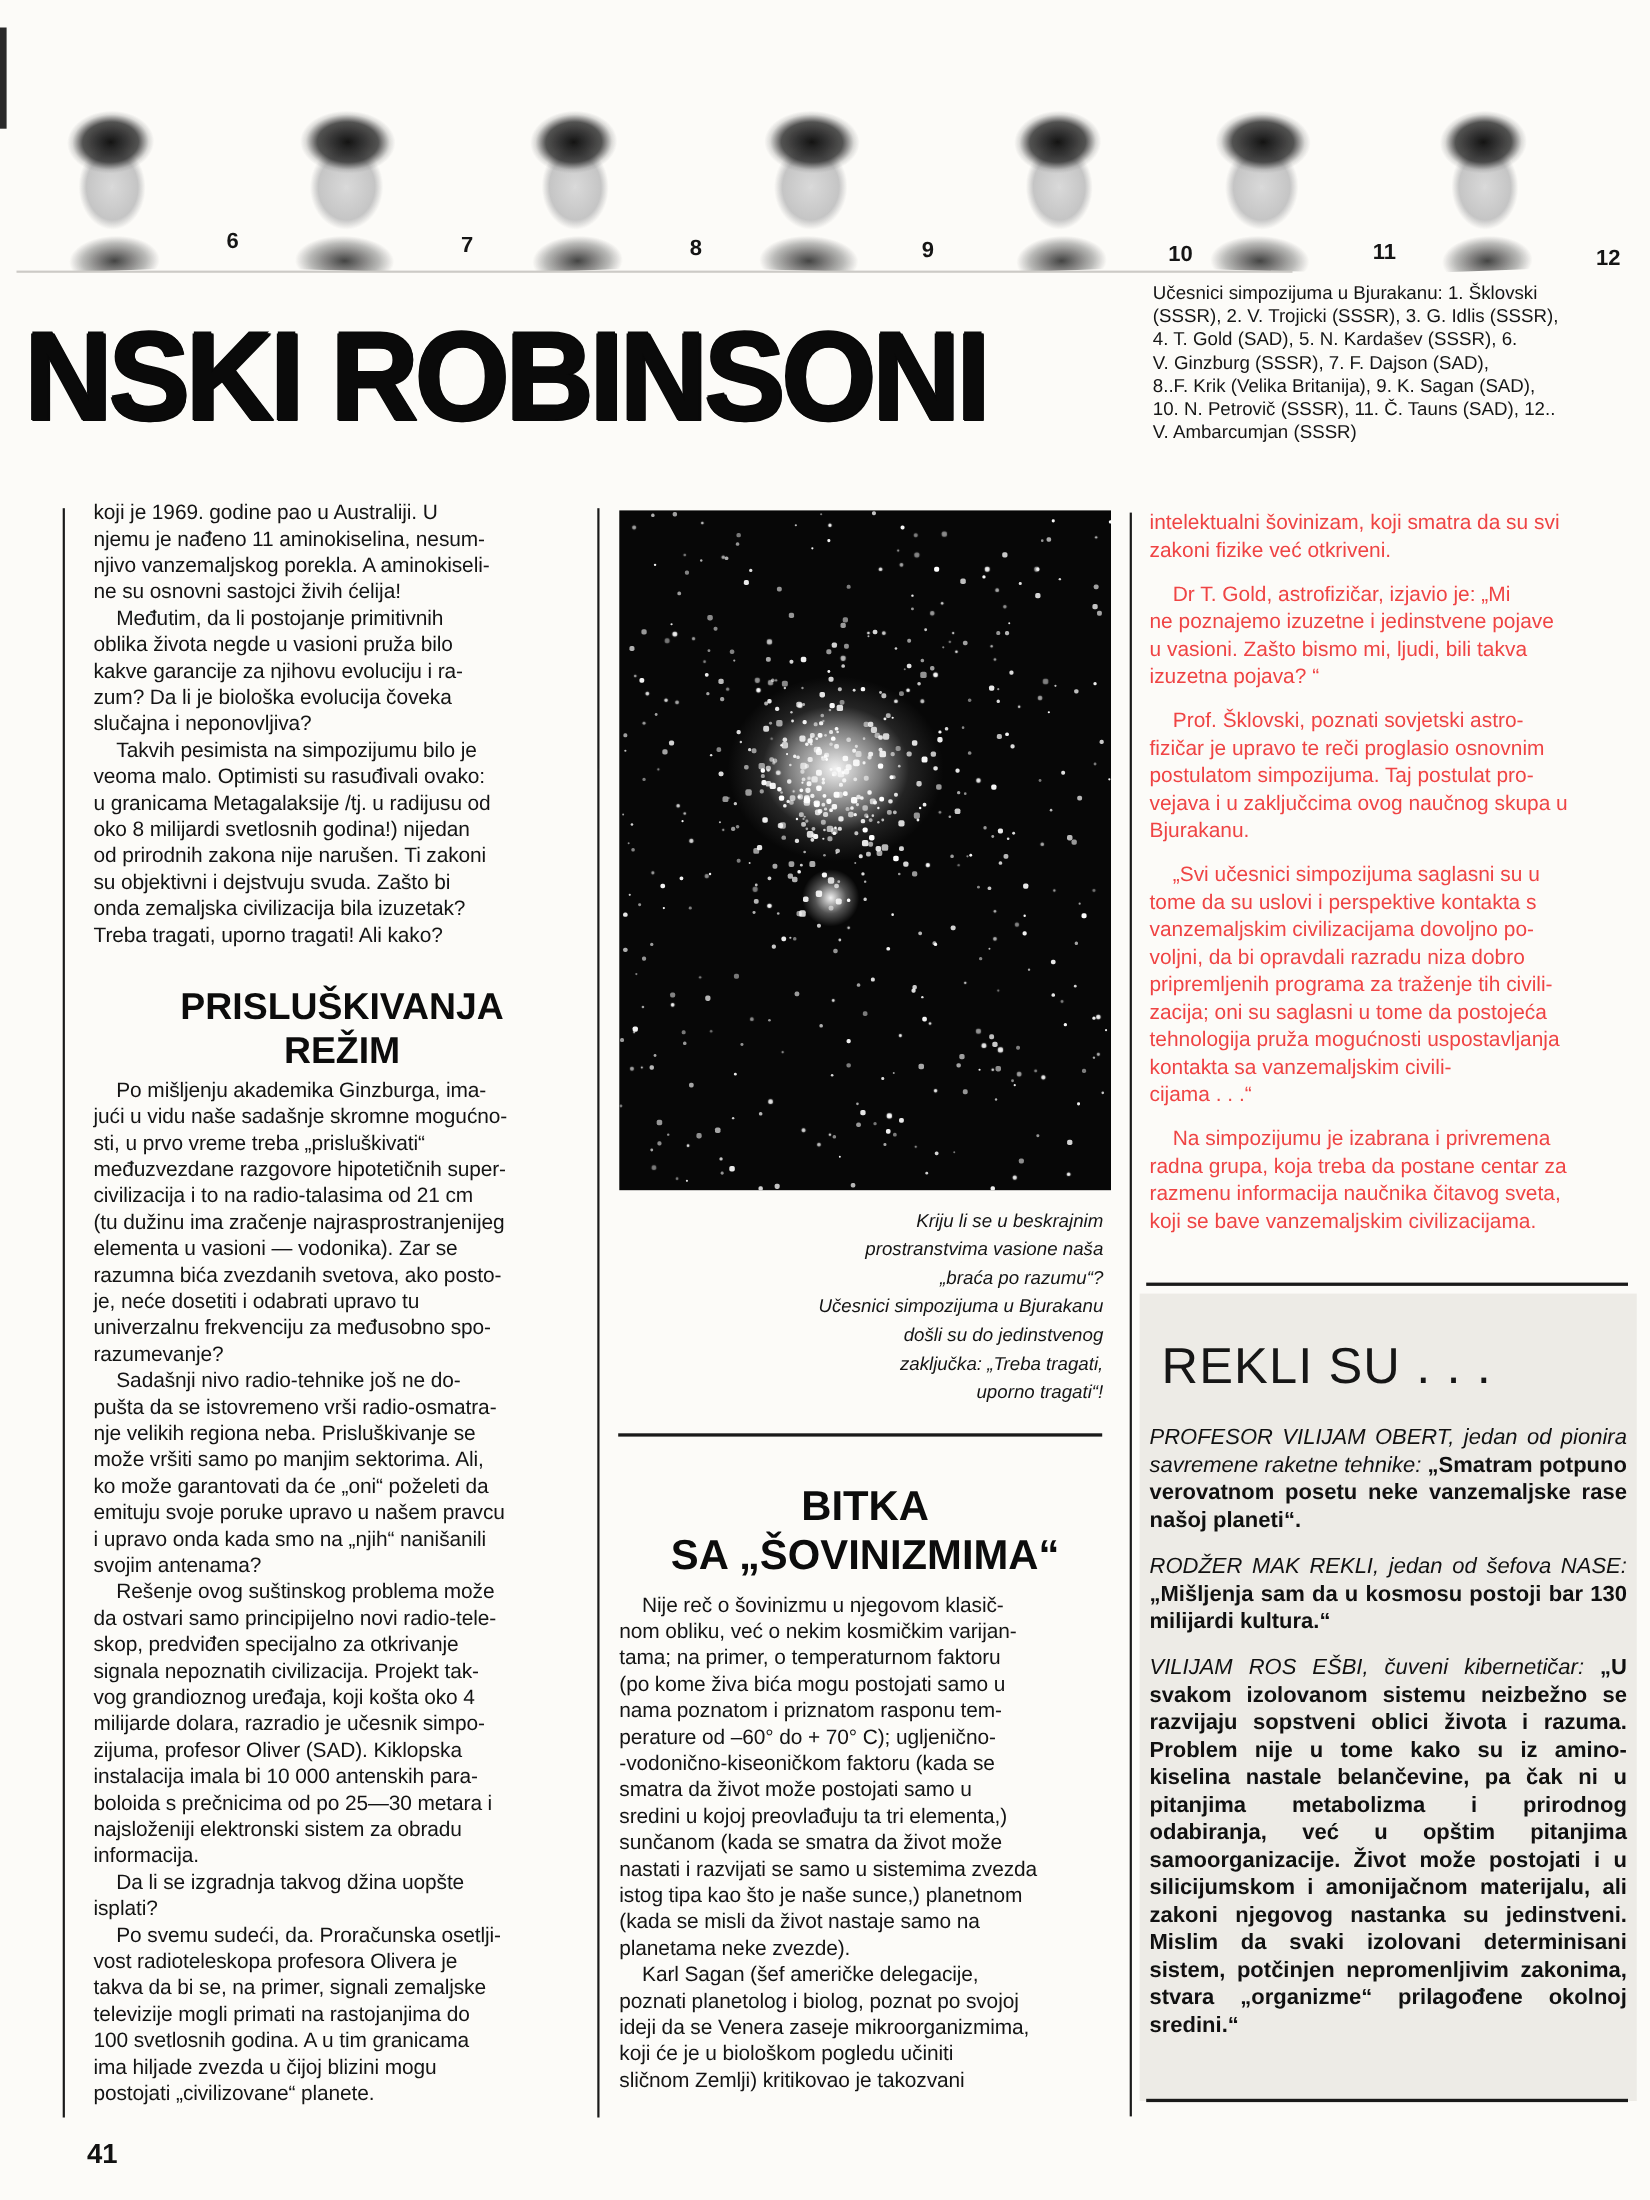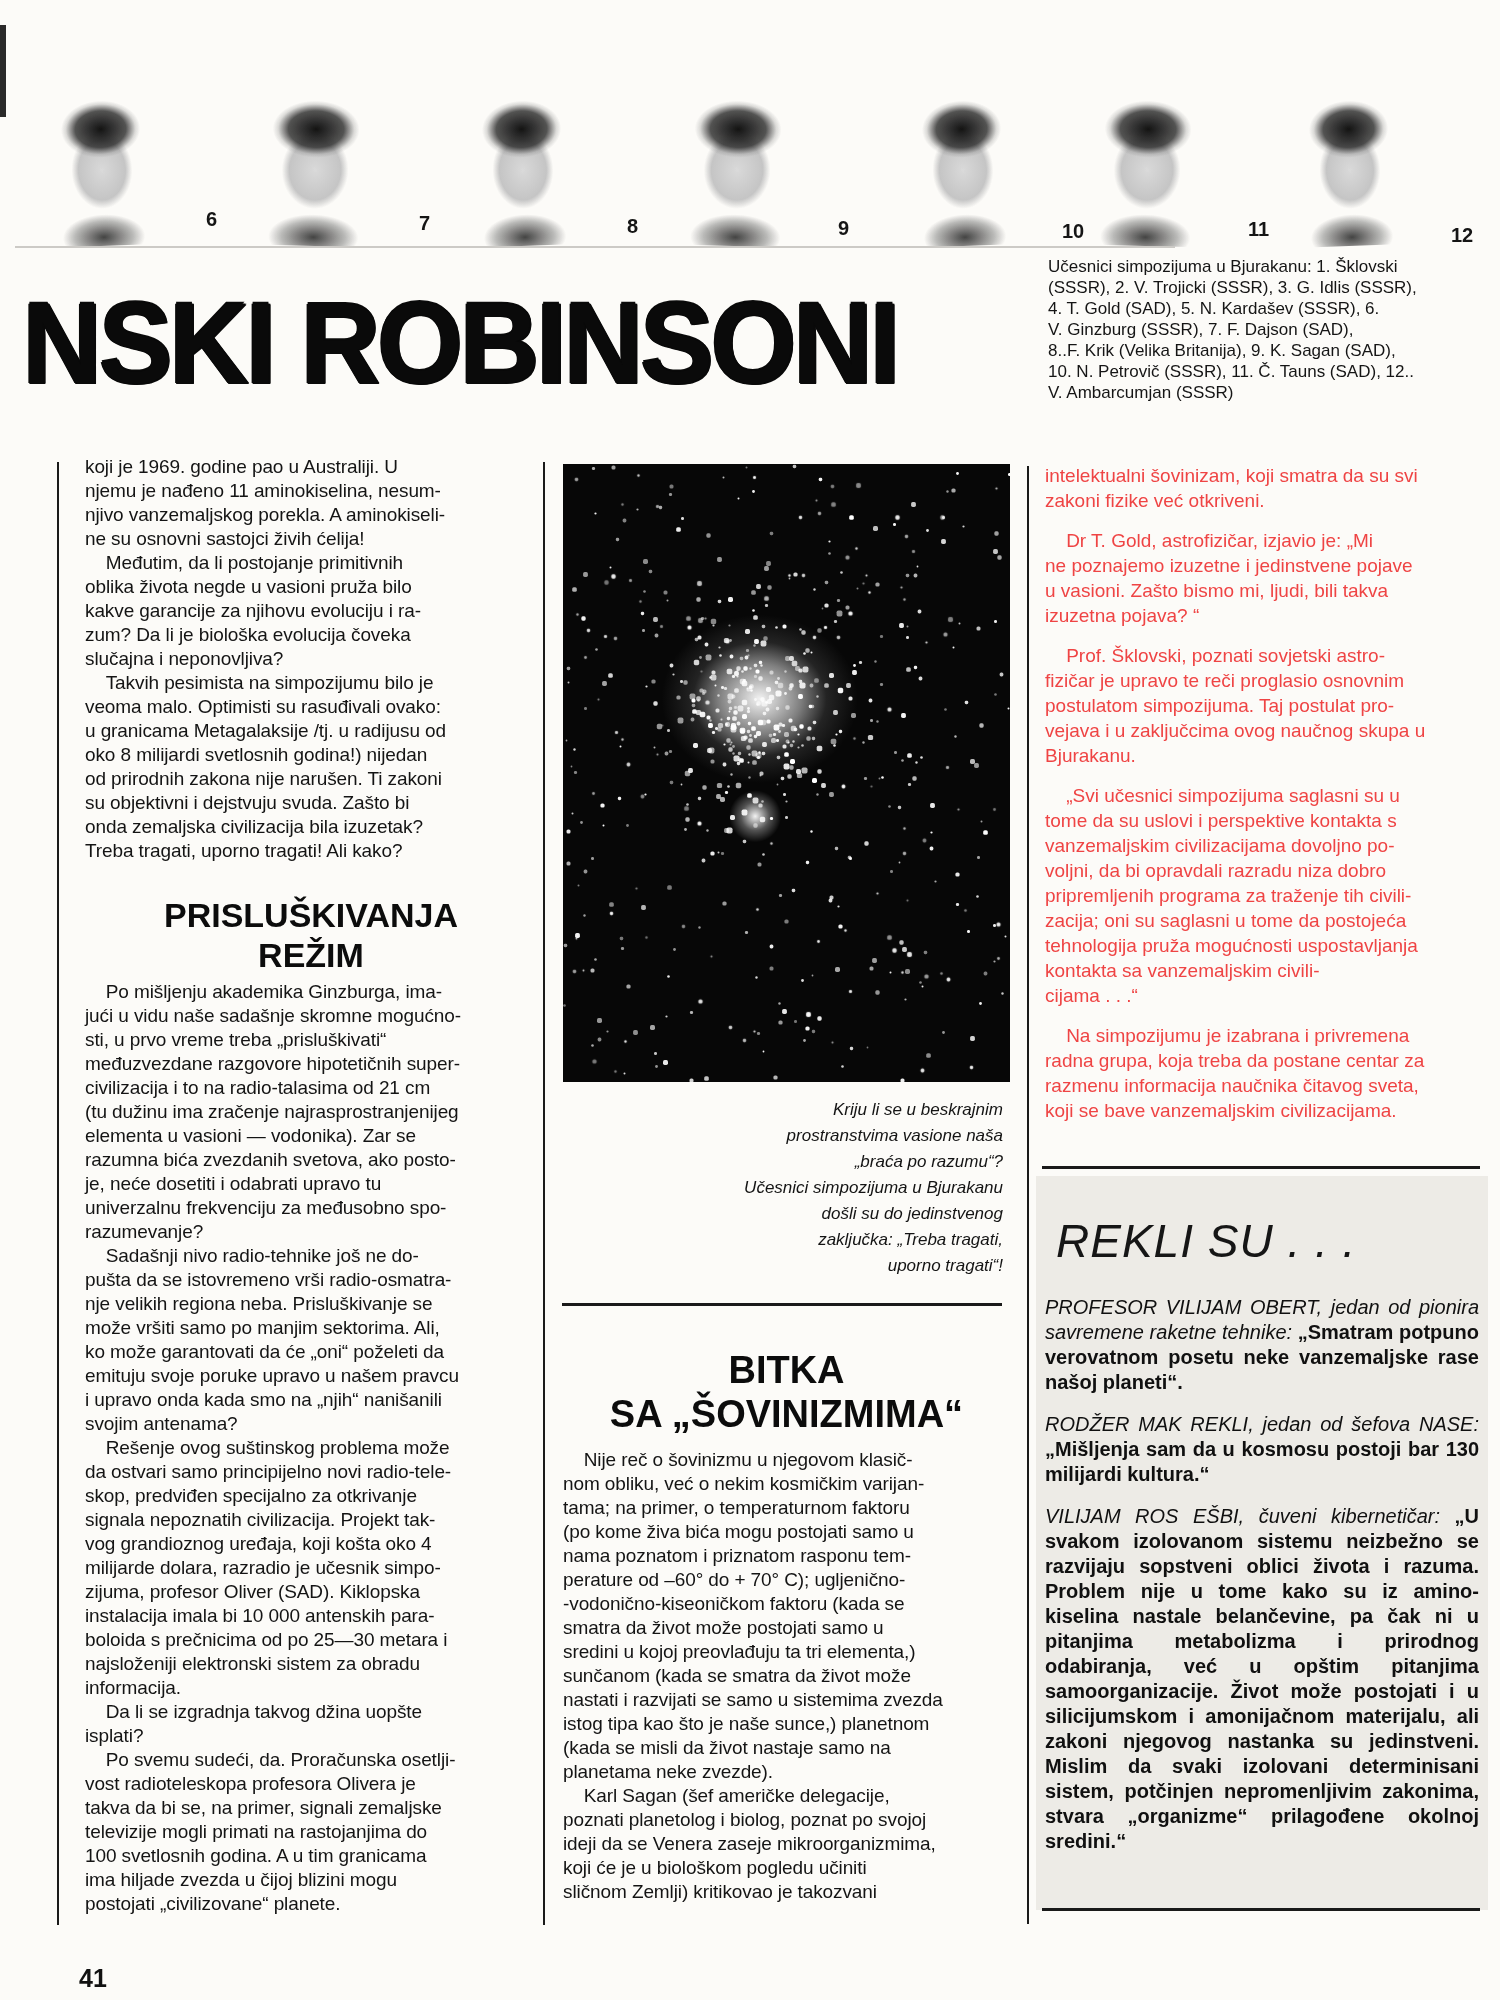--- a/index.html
+++ b/index.html
@@ -40,30 +40,30 @@
              background:
                radial-gradient(circle 26px at 43% 57%, rgba(255,255,255,.95), rgba(255,255,255,.3) 55%, transparent 100%),
                radial-gradient(ellipse 98px 84px at 44% 38%, rgba(255,255,255,.95), rgba(225,225,225,.55) 42%, rgba(150,150,150,.2) 68%, transparent 100%),
                #070707;}
   #stars{position:absolute;left:0;top:0;width:1px;height:1px;border-radius:50%;background:transparent;}
   
   #photo-caption{position:absolute;left:563px;top:1097px;width:440px;font-size:17px;line-height:26px;
                  font-style:italic;text-align:right;white-space:pre-wrap;color:#141414;}
   
   #rekli-panel{position:absolute;left:1036px;top:1176px;width:452px;height:734px;background:#edebe6;}
-  #rekli-title{position:absolute;left:1056px;top:1214px;font-size:46px;font-style:italic;color:#161616;
+  #rekli-title{position:absolute;left:1056px;top:1214px;font-size:46px;color:#161616;
                letter-spacing:1px;}
   #quotes{position:absolute;left:1045px;top:1295px;width:434px;font-size:20px;line-height:25px;
           text-align:justify;color:#101010;}
   #quotes p{margin:0 0 17px 0;}
   .q-name{font-style:italic;}
   .q-role{font-style:italic;}
   .q-text{font-weight:bold;}
   
-  #page-number{position:absolute;left:79px;top:1944px;font-size:25px;font-weight:bold;color:#111;margin-top:20px;}
+  #page-number{position:absolute;left:79px;top:1944px;font-size:25px;font-weight:bold;color:#111;}
 </style>
 </head>
 <body>
 
 <div id="page">
 
   <div class="edge-artifact"></div>
 
   <div>
     <div class="face" style="left:41px"></div>

